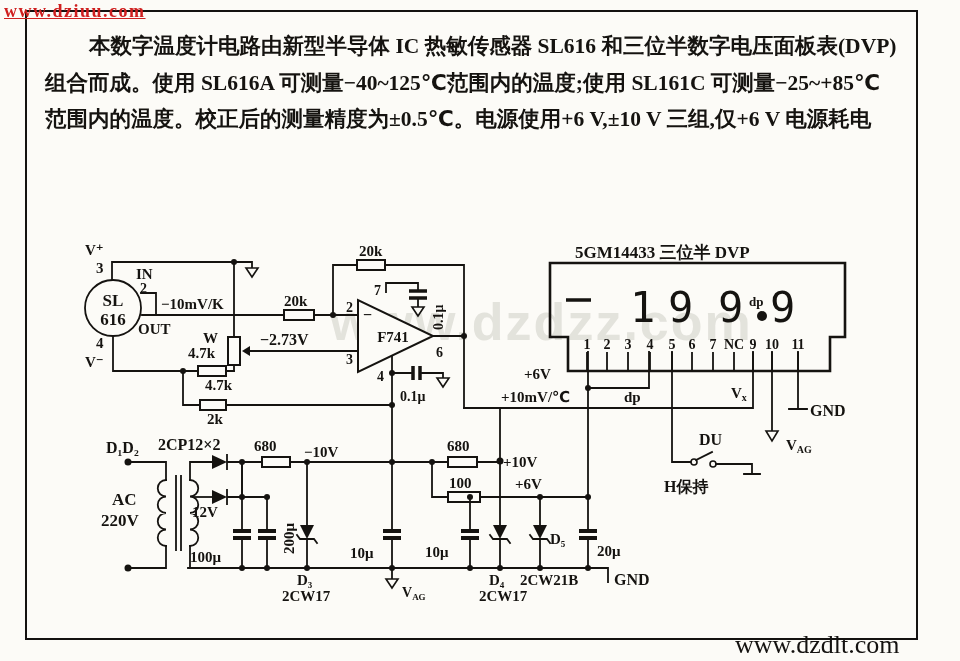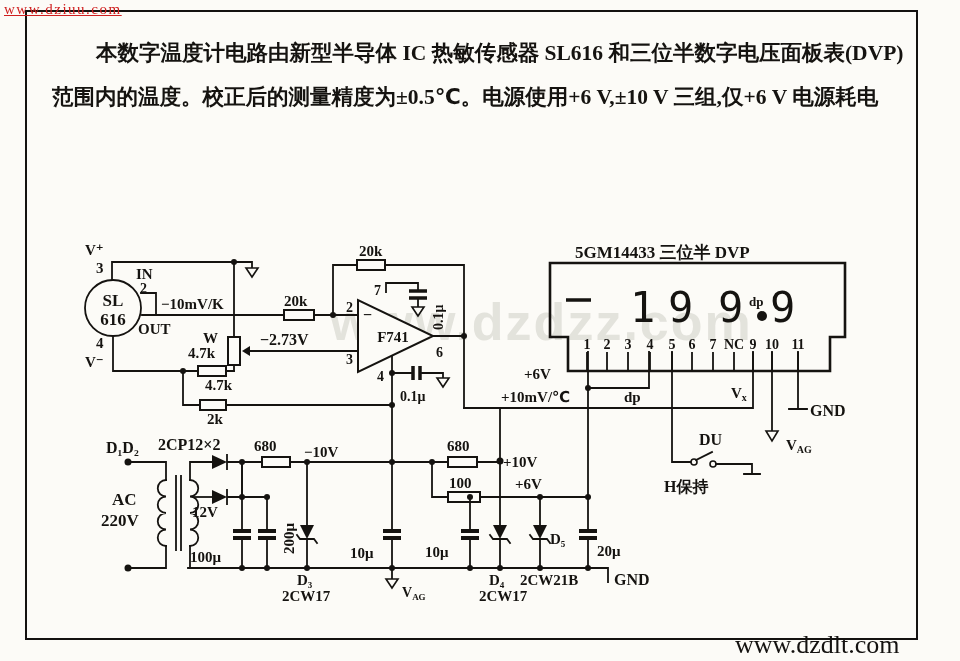--- a/index.html
+++ b/index.html
@@ -1,29 +1,29 @@
 <!DOCTYPE html>
 <html><head>
 <meta charset="utf-8">
 <style>
   html,body{margin:0;padding:0;background:#e8e8e4;}
   .page{position:relative;width:960px;height:661px;background:#fcfbf7;overflow:hidden;
         font-family:"Liberation Serif","DejaVu Sans",serif;color:#151310;}
   .border{position:absolute;left:25px;top:10px;width:893px;height:630px;
           border:2.5px solid #141210;box-sizing:border-box;}
   .wm-top{position:absolute;left:4px;top:1px;font-family:"Liberation Serif",serif;
-          font-weight:normal;font-size:15px;letter-spacing:1.5px;color:#cf1f1f;
+          font-weight:bold;font-size:18px;letter-spacing:1.5px;color:#cf1f1f;
           text-decoration:underline;z-index:5;text-align:center;}
   .wm-center{position:absolute;left:330px;top:292px;font-family:"Liberation Sans",sans-serif;
           font-size:52px;font-weight:bold;letter-spacing:2px;color:rgba(140,140,128,0.22);z-index:1;}
   .wm-bottom{position:absolute;left:735px;top:630px;font-family:"Liberation Serif",serif;
           font-size:26px;color:#141210;z-index:5;}
   .intro{position:absolute;left:40px;top:26px;width:868px;font-size:21.5px;
          font-weight:600;line-height:31.5px;z-index:2;}
-  .intro p{margin:12px;white-space:nowrap;}
+  .intro p{margin:5px;white-space:nowrap;}
   .intro p.indent{text-indent:44px;}
   svg.schematic{position:absolute;left:25px;top:218px;z-index:2;}
   svg text{font-family:"Liberation Serif","DejaVu Sans",serif;font-weight:600;fill:#151310;}
   .w{fill:none;stroke:#151310;stroke-width:1.8;stroke-linecap:square;stroke-linejoin:miter;}
   .thick{stroke-width:2.6;}
   .comp{fill:#fcfbf7;stroke:#151310;stroke-width:2;}
   .blk{fill:#151310;stroke:none;}
   .open{fill:#fcfbf7;stroke:#151310;stroke-width:1.6;}
   .seg{stroke:#151310;stroke-width:3.5;}
   .digit{font-family:"DejaVu Sans Mono",monospace;font-size:42px;font-weight:400;}
@@ -31,20 +31,21 @@
 </head>
 <body>
 
 <div class="page">
   <div class="border"></div>
   <div class="wm-top">www.dziuu.com</div>
   <div class="wm-center">www.dzdzz.com</div>
 
   <div class="intro">
     <p class="indent">本数字温度计电路由新型半导体 IC 热敏传感器 SL616 和三位半数字电压面板表(DVP)</p>
+    <p>组合而成。使用 SL616A 可测量−40~125℃范围内的温度;使用 SL161C 可测量−25~+85℃</p>
     <p>范围内的温度。校正后的测量精度为±0.5℃。电源使用+6 V,±10 V 三组,仅+6 V 电源耗电</p>
   </div>
 
   <svg class="schematic" width="895" height="422" viewBox="25 218 895 422">
 
     <g>
       <circle class="w" cx="113" cy="308" r="28" stroke-width="2.8"></circle>
       <text x="100" y="315" text-anchor="middle" font-size="17" dx="13" dy="-9">SL</text>
       <text x="113" y="325" text-anchor="middle" font-size="17">616</text>
       <text x="85" y="255" font-size="15">V⁺</text>

